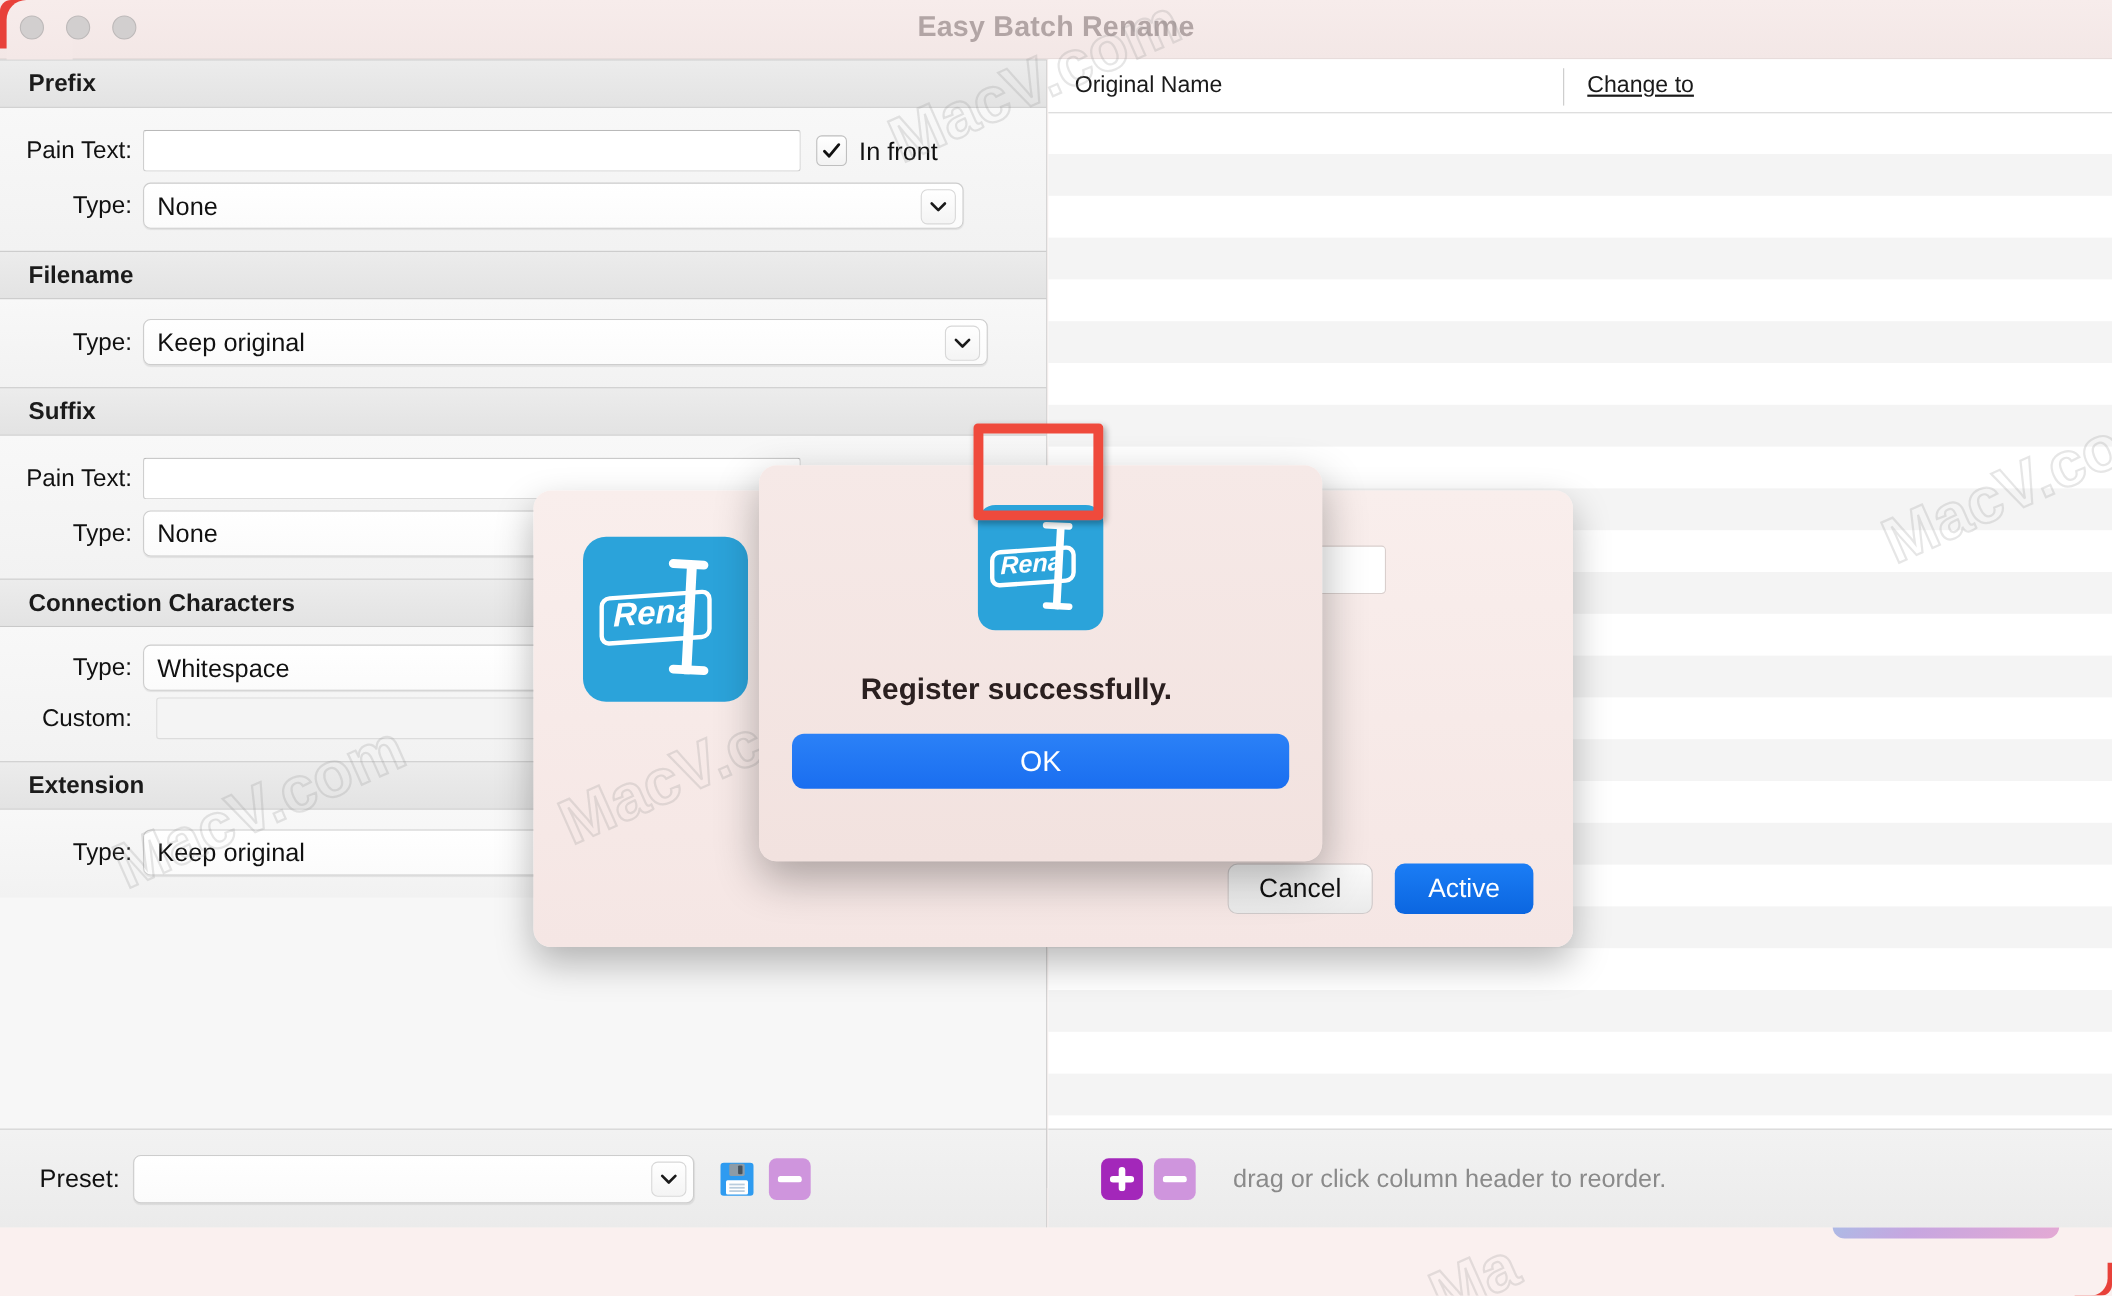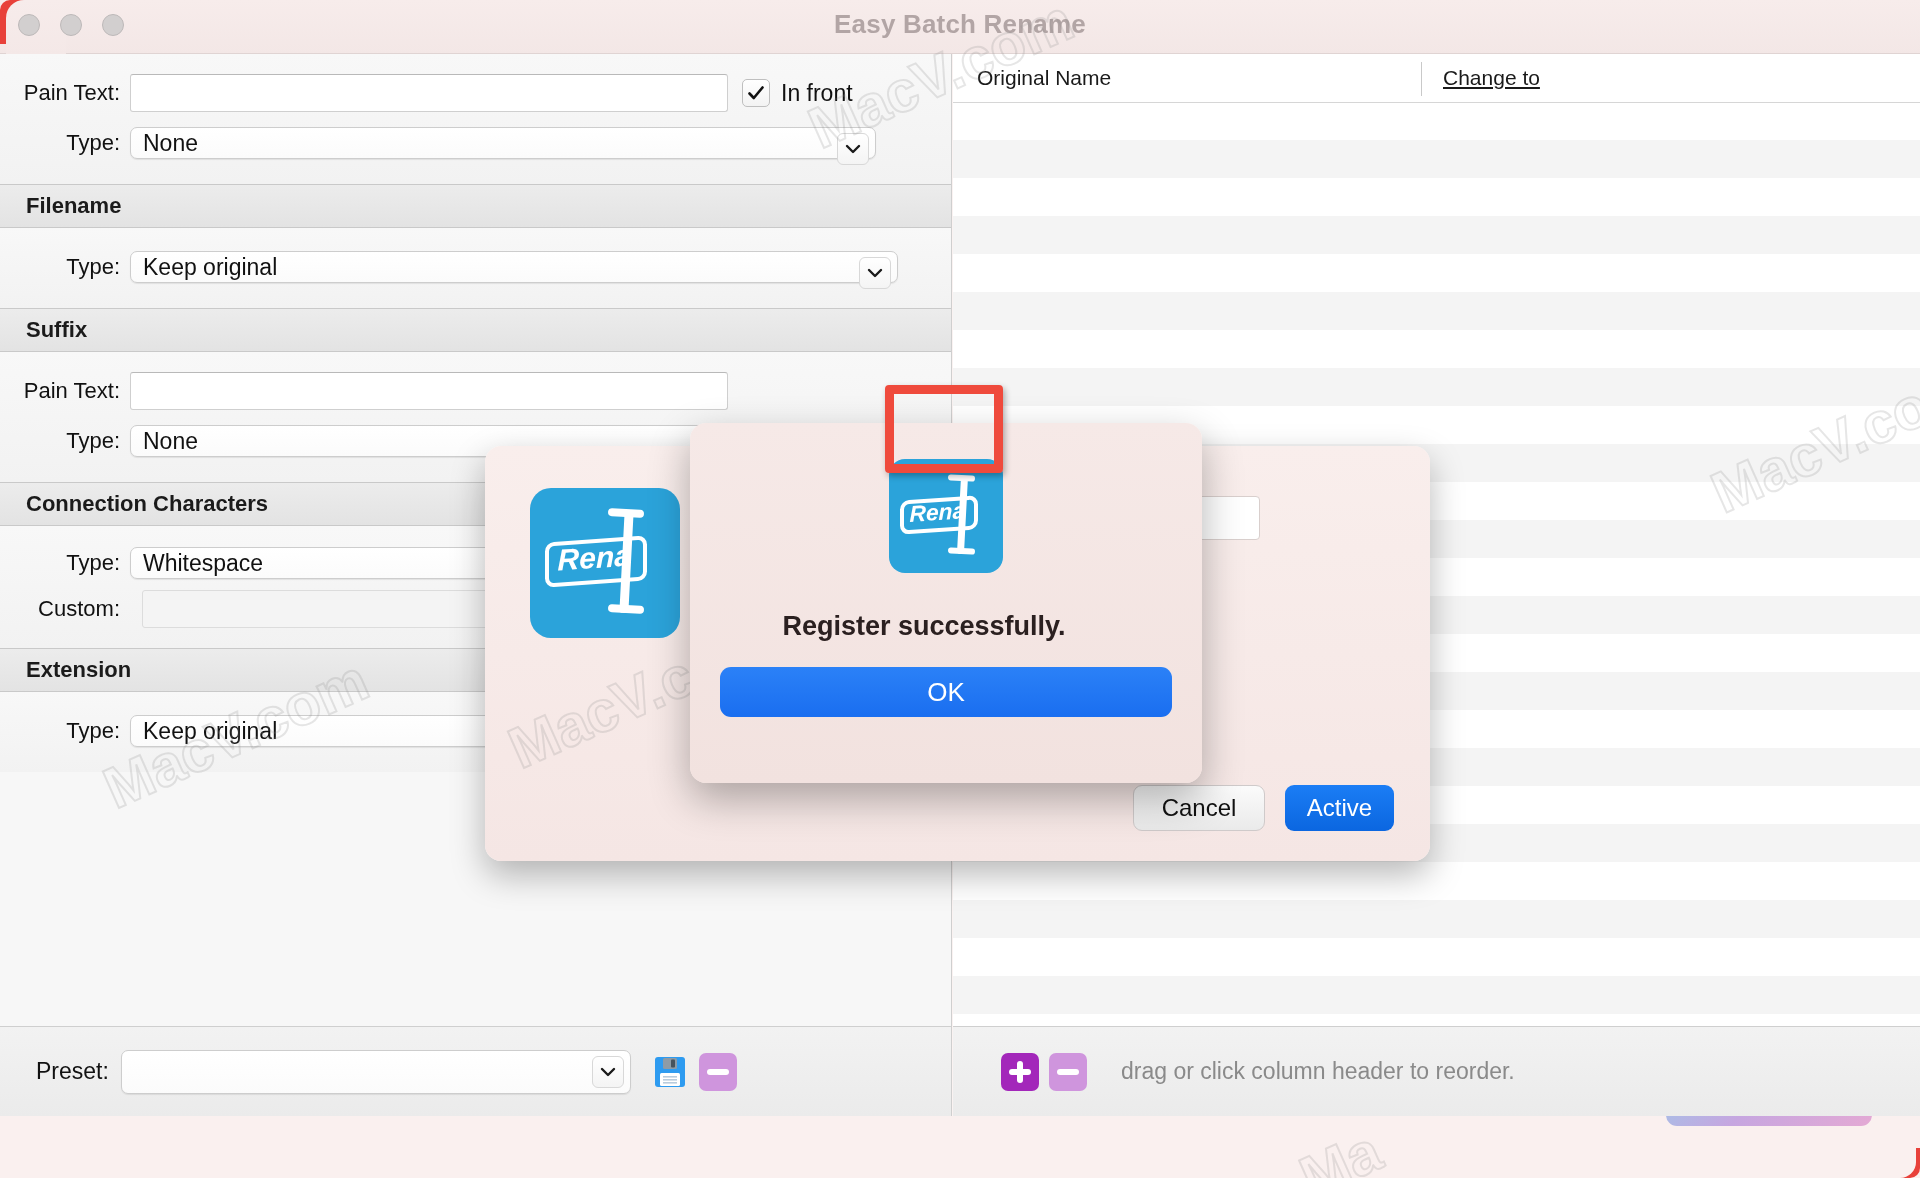--- a/index.html
+++ b/index.html
@@ -117,21 +117,21 @@
   }
   .field-flat {
     height: 38px;
     background: #f4f4f4;
     border: 1px solid #dcdcdc;
     border-radius: 3px;
     box-sizing: border-box;
   }
   .select {
     position: relative;
-    height: 32px;
+    height: 42px;
     background: linear-gradient(180deg,#ffffff 0%,#fbfbfb 100%);
     border: 1px solid #cdcdcd;
     border-radius: 7px;
     box-shadow: 0 1px 1px rgba(0,0,0,.08);
     display: flex; align-items: center;
     box-sizing: border-box;
   }
   .select .val {
     font-size: 23px; color: #111;
     padding-left: 12px;
@@ -273,21 +273,21 @@
   .btn-cancel {
     width: 132px; height: 46px;
     background: linear-gradient(180deg,#fbfbfb,#eaeaea);
     border: 1px solid #cfcaca;
     border-radius: 9px;
     font-size: 24px; color: #111;
     display: flex; align-items: center; justify-content: center;
     box-sizing: border-box;
   }
   .btn-active {
-    width: 109px; height: 46px;
+    width: 126px; height: 46px;
     background: linear-gradient(180deg,#1b7df5,#0b66e0);
     border-radius: 9px;
     font-size: 24px; color: #fff;
     display: flex; align-items: center; justify-content: center;
     box-sizing: border-box;
   }
 
   
   .alert {
     position: absolute;
@@ -405,20 +405,23 @@
       <div class="tl"></div>
       <div class="tl"></div>
     </div>
     <div class="win-title">Easy Batch Rename</div>
   </div>
 
   <div class="content">
 
     <div class="left-pane">
 
+      <div class="sec-head">
+        <span>Prefix</span>
+      </div>
       <div class="sec-body">
         <div class="row">
           <div class="lbl">Pain Text:</div>
           <div class="field-text" style="width:598px;"></div>
           <div class="cb-wrap">
             <div class="cb">
               <svg width="20" height="20" viewBox="0 0 20 20">
                 <path d="M3.5 10.5 L7.8 15 L16.5 4.5" stroke="#111" stroke-width="2.6" fill="none" stroke-linecap="round" stroke-linejoin="round"></path>
               </svg>
             </div>

